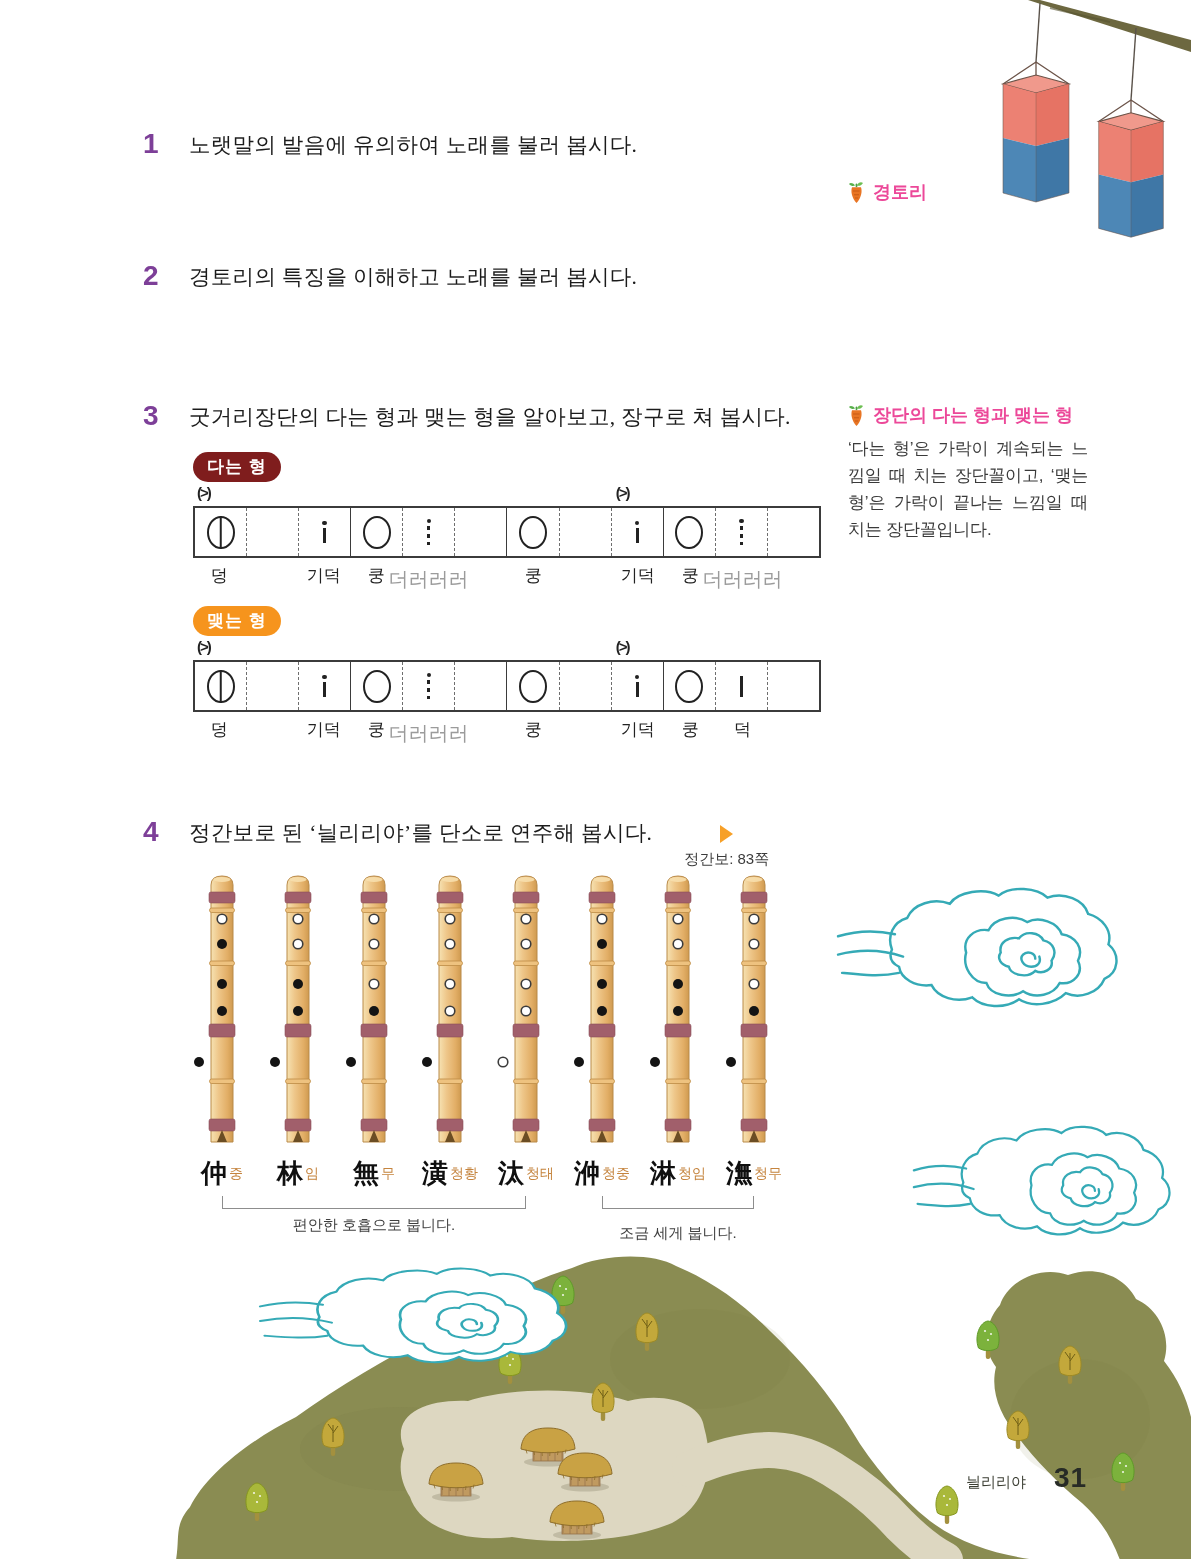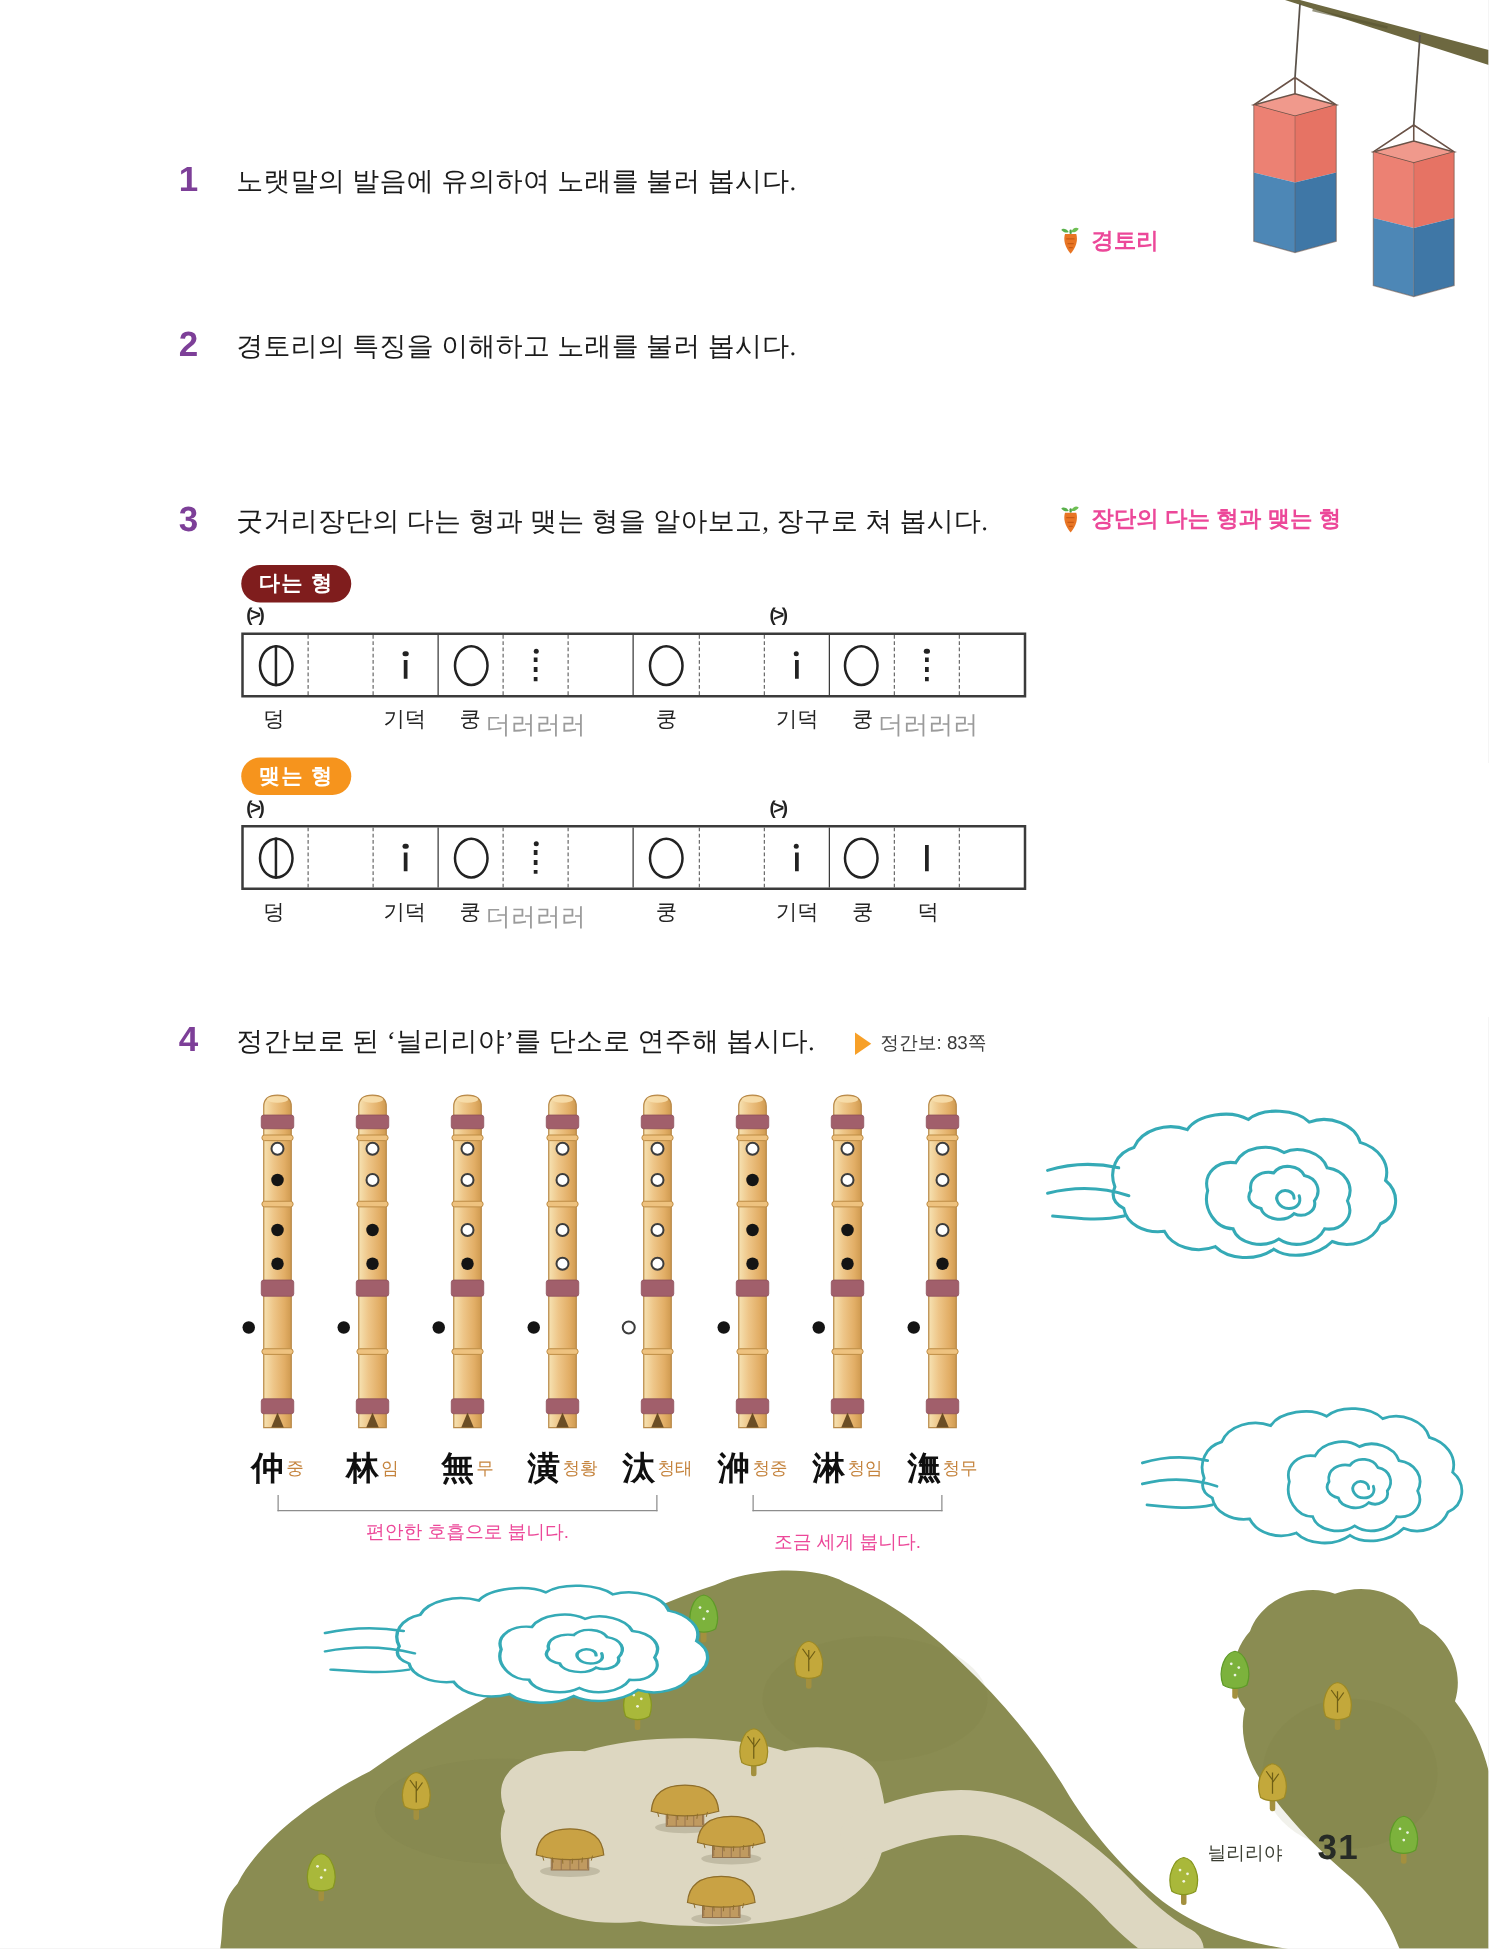--- a/index.html
+++ b/index.html
@@ -4,21 +4,21 @@
 <style>
   html,body{margin:0;padding:0;background:#e8e8e8;}
   #page{position:relative;width:1191px;height:1559px;background:#ffffff;overflow:hidden;
         font-family:"Liberation Sans",sans-serif;}
   
   .task{position:absolute;left:143px;display:flex;gap:18px;align-items:flex-start;}
   .task .num{font:700 28px/1 "Liberation Sans",sans-serif;color:#7d3f98;width:28px;}
   .task .txt{font:400 21.5px/1.3 "Liberation Serif",serif;color:#1b1b1b;letter-spacing:.3px;
              white-space:nowrap;padding-top:2px;}
   .ref{display:inline-flex;align-items:center;gap:7px;margin-left:14px;padding-top:7px;
-       font:400 15px "Liberation Sans",sans-serif;color:#3c3c3c;white-space:nowrap;}
+       font:400 15px "Liberation Sans",sans-serif;color:#3c3c3c;white-space:nowrap;flex-direction:column;}
   .ref .tri{width:0;height:0;border-left:13px solid #f7a028;border-top:9px solid transparent;
             border-bottom:9px solid transparent;}
   
   .pattern{position:absolute;left:193px;width:628px;}
   .badge{display:inline-block;border-radius:16px;color:#fff;font:700 17px/1 "Liberation Sans",sans-serif;
          padding:6px 14px 7px;letter-spacing:1px;}
   .accents{position:relative;height:24px;}
   .accent{position:absolute;top:2px;font:700 15px "Liberation Sans",sans-serif;color:#222;letter-spacing:-2px;}
   .rbox{display:flex;width:628px;height:52px;border:2px solid #3b3b3b;box-sizing:border-box;background:#fff;}
   .cell{flex:1;border-right:1px dashed #6e6e6e;display:flex;align-items:center;justify-content:center;}
@@ -39,21 +39,21 @@
   #danso{position:absolute;left:184px;top:872px;width:608px;height:380px;}
   #flutes{display:flex;}
   .fl{width:76px;}
   #nlabels{display:flex;margin-top:4px;}
   .nl{width:76px;text-align:center;white-space:nowrap;}
   .hanja{font:700 26px "Liberation Serif",serif;color:#0f0f0f;}
   .kor{font:400 14px "Liberation Sans",sans-serif;color:#c5843e;margin-left:2px;vertical-align:4px;}
   .brk{position:absolute;height:13px;border-left:1.2px solid #8d8d8d;border-right:1.2px solid #8d8d8d;
        border-bottom:1.2px solid #8d8d8d;box-sizing:border-box;}
   .brk-label{position:absolute;transform:translateX(-50%);font:400 15px "Liberation Sans",sans-serif;
-             color:#ec4899;white-space:nowrap;}
+             color:#404040;white-space:nowrap;}
   
   .note{position:absolute;left:848px;width:240px;}
   .ntitle{display:flex;gap:8px;align-items:center;font:700 18px "Liberation Sans",sans-serif;color:#ec4899;}
   .nbody{margin-top:9px;font:400 17px/1.58 "Liberation Sans",sans-serif;color:#3a3a3a;
          text-align:justify;letter-spacing:-.2px;}
   
   .abs{position:absolute;}
   .cst{fill:none;stroke:#35aab6;stroke-width:2.4;stroke-linecap:round;}
   .cfill{fill:#ffffff;}
   #footer{position:absolute;left:966px;top:1462px;display:flex;align-items:baseline;gap:28px;}
@@ -414,20 +414,21 @@
     <div class="ntitle">
       <svg width="17" height="23" viewBox="0 0 17 23">
         <path d="M7,4.6 C5,1.6 2,1.6 1,3 C3,5 5,5.6 7,4.6 Z" fill="#59b04b"></path>
         <path d="M9,4.6 C10,1.4 13,0.4 15,1.9 C13.5,4.4 11,5.4 9,4.6 Z" fill="#6dbf52"></path>
         <rect x="7.6" y="2.6" width="1.8" height="3.6" rx="0.9" fill="#4ca043"></rect>
         <path d="M8.5,22 C4,17 2.5,11 4,6.2 L13,6.2 C14.5,11 13,17 8.5,22 Z" fill="#e87524"></path>
         <path d="M5,10 h6.6 M6,13.8 h5 M7,17 h3.2" stroke="#c85a14" stroke-width="1"></path>
       </svg>
       <span>장단의 다는 형과 맺는 형</span>
     </div>
+    <div class="nbody">‘다는 형’은 가락이 계속되는 느낌일 때 치는 장단꼴이고, ‘맺는 형’은 가락이 끝나는 느낌일 때 치는 장단꼴입니다.</div>
   </div>
 
   <svg class="abs" style="left:836px;top:872px" width="305" height="155" viewBox="0 0 300 150">
     <use href="#cl-outer" class="cst"></use>
       <use href="#cl-rest" class="cst"></use>
   </svg>
   <svg class="abs" style="left:912px;top:1110px" width="280" height="145" viewBox="0 0 300 150">
     <use href="#cl-outer" class="cst"></use>
       <use href="#cl-rest" class="cst"></use>
   </svg>

